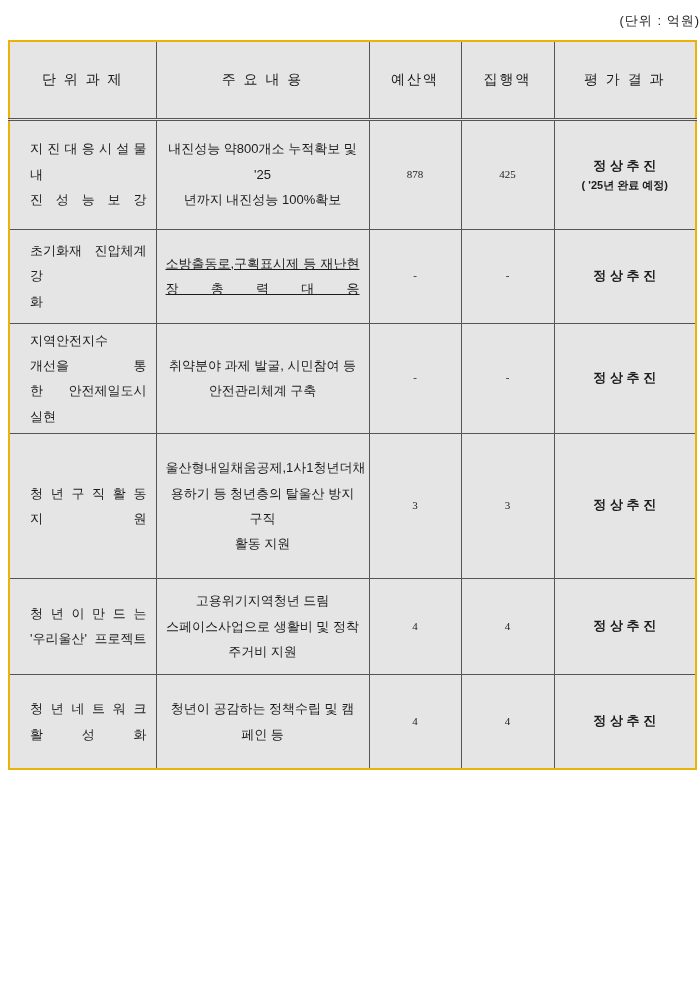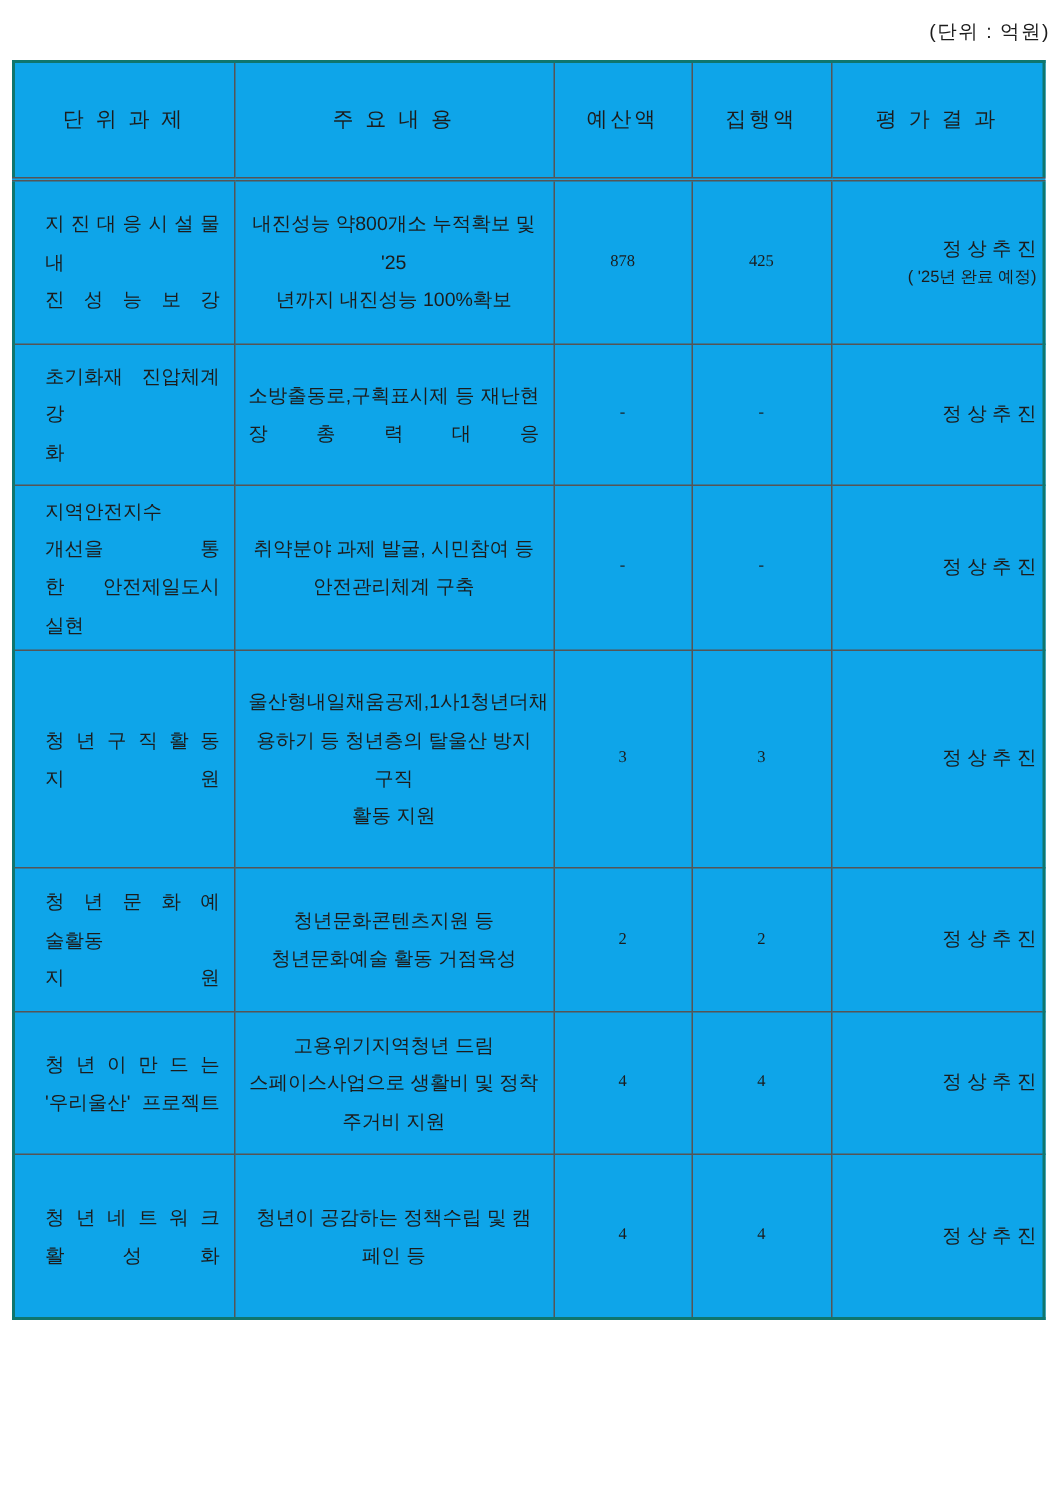--- a/index.html
+++ b/index.html
@@ -28,22 +28,22 @@
     letter-spacing: 1px;
     color: #1c1c1c;
   }
   table.report {
     position: absolute;
     top: 40px;
     left: 8px;
     width: 687px;
     border-collapse: collapse;
     table-layout: fixed;
-    border: 2px solid #0f766e;
-    background: #0ea5e9;
+    border: 2px solid #eab308;
+    background: #e5e5e5;
   }
   th, td {
     border: 1px solid #555555;
     padding: 4px 9px;
     vertical-align: middle;
     font-size: 13px;
     font-weight: normal;
     line-height: 1.95;
     overflow: hidden;
   }
@@ -73,29 +73,31 @@
   }
   td.col-detail {
     white-space: pre-line;
     text-align: center;
     word-break: keep-all;
   }
   
   tbody tr:nth-child(2) td.col-detail {
     text-align: justify;
     text-align-last: justify;
+    text-decoration: underline;
   }
   td.col-num {
     text-align: center;
     font-size: 11px;
     font-family: Liberation Serif, serif;
   }
   td.col-result {
-    text-align: right;
+    text-align: center;
     padding: 4px 4px;
+    font-weight: bold;
   }
   .result-main {
     font-size: 13px;
     line-height: 1.6;
     white-space: pre;
   }
   .result-note {
     font-size: 11px;
     line-height: 1.5;
     white-space: pre;
@@ -169,32 +171,20 @@
 용하기 등 청년층의 탈울산 방지 구직
 활동 지원</td>
     <td class="col-num">3</td>
     <td class="col-num">3</td>
     <td class="col-result">
       <div class="result-main">정 상 추 진</div>
 
     </td>
   </tr>
         <tr>
-    <td class="col-task">청 년 문 화 예 술활동
-지 원</td>
-    <td class="col-detail">청년문화콘텐츠지원 등
-청년문화예술 활동 거점육성</td>
-    <td class="col-num">2</td>
-    <td class="col-num">2</td>
-    <td class="col-result">
-      <div class="result-main">정 상 추 진</div>
-
-    </td>
-  </tr>
-        <tr>
     <td class="col-task">청 년 이 만 드 는
 '우리울산' 프로젝트</td>
     <td class="col-detail">고용위기지역청년 드림
 스페이스사업으로 생활비 및 정착
 주거비 지원</td>
     <td class="col-num">4</td>
     <td class="col-num">4</td>
     <td class="col-result">
       <div class="result-main">정 상 추 진</div>
 

